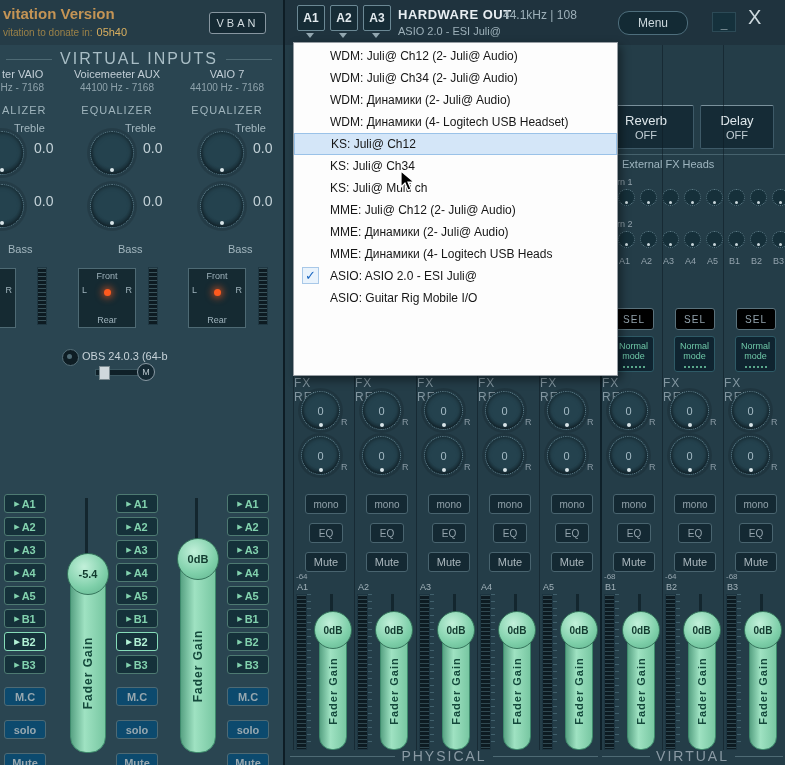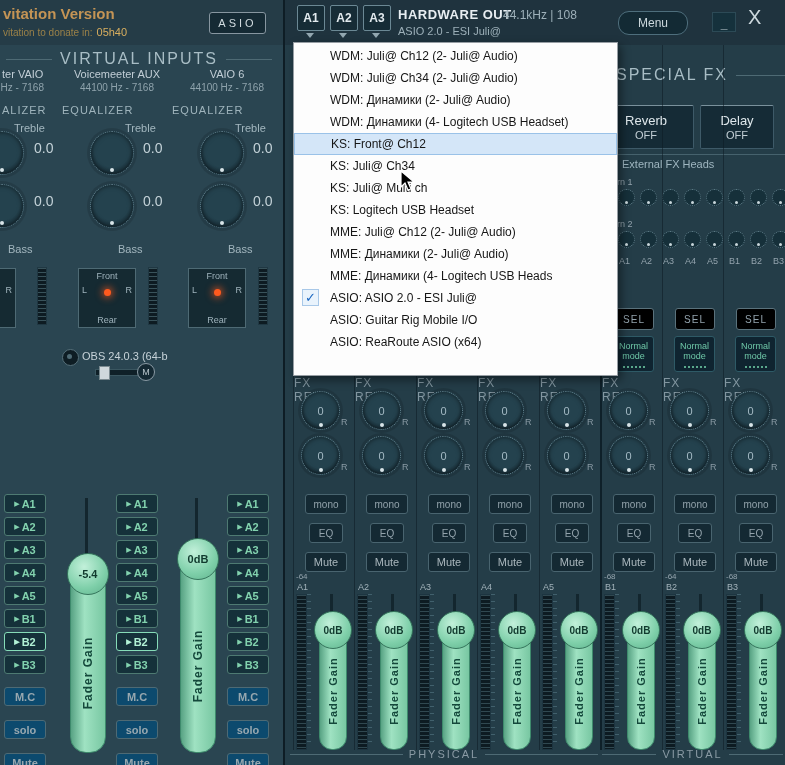--- a/index.html
+++ b/index.html
@@ -32,21 +32,21 @@
   .lpanel{position:absolute;left:0;top:45px;width:284px;height:720px;background:#2a4551}
   .rpanel{position:absolute;left:284px;top:45px;width:501px;height:720px;background:#243d48}
   .vdiv{position:absolute;left:283px;top:0;width:2px;height:765px;background:#0e1d25}
 
   .hdr-row{display:flex;align-items:center;gap:8px}
   .h-label{color:#a8bdc5;font-size:16px;letter-spacing:2px;white-space:nowrap}
   .line{flex:1;border-top:1px solid #4e6a74;height:0}
 
   .sname{color:#c2ced6;font-size:11px;text-align:center;white-space:nowrap}
   .srate{color:#8fa3ac;font-size:10px;text-align:center;white-space:nowrap}
-  .eqhdr{color:#9fb4bc;font-size:11px;letter-spacing:1px;text-align:left;white-space:nowrap}
+  .eqhdr{color:#9fb4bc;font-size:11px;letter-spacing:1px;text-align:center;white-space:nowrap}
   .slabel{color:#a3b7bf;font-size:11px;white-space:nowrap}
   .kval{color:#c4d2d8;font-size:14px}
 
   
   .knob{position:absolute;border-radius:50%;background:radial-gradient(circle at 50% 42%,#24424e 0 55%,#182f39 75%);
         border:1px dotted #5f7d89;box-shadow:0 0 0 3px rgba(0,0,0,.12), inset 0 0 5px rgba(0,0,0,.55)}
   .knob::after{content:"";position:absolute;left:50%;bottom:2px;width:4px;height:4px;margin-left:-2px;border-radius:50%;background:#d8e4e8}
   .lknob{width:42px;height:42px}
   .kv{position:absolute;inset:0;display:flex;align-items:center;justify-content:center;color:#a4bac4;font-size:11px}
   .rknob{position:absolute;width:15px;height:15px;border-radius:50%;background:#16303a;border:1px dotted #5f7d89}
@@ -124,42 +124,42 @@
   
   .fxpanel{position:absolute;height:42px;background:#152b36;border:1px solid #3e5a68;border-top-color:#7a919c;border-radius:2px;
         display:flex;flex-direction:column;align-items:center;justify-content:center;gap:1px}
   .fxname{color:#dfe8ec;font-size:13px}
   .fxoff{color:#c2ced4;font-size:11px}
   .extlbl{position:absolute;color:#9fb6c0;font-size:11px}
   .retlbl{position:absolute;color:#93a3ad;font-size:9px}
   .btag{position:absolute;color:#93a3ad;font-size:9px}
 
   .footer{position:absolute;display:flex;align-items:center;gap:6px}
-  .flabel{color:#8a9aa4;font-size:11px;letter-spacing:2px}
+  .flabel{color:#8a9aa4;font-size:14px;letter-spacing:2px}
 
   
   .menu{position:absolute;left:293px;top:42px;width:325px;height:334px;background:#fdfdfd;border:1px solid #979ea4;
         box-shadow:3px 4px 9px rgba(0,0,0,.45);z-index:50;padding-top:2px;box-sizing:border-box}
   .menu-item{height:22px;line-height:22px;padding-left:36px;font-size:12px;color:#161616;position:relative;
         white-space:nowrap;overflow:hidden;box-sizing:border-box}
   .menu-item.hl{background:#d4e6f8;border:1px solid #9ac2e8;line-height:20px}
   .chk{position:absolute;left:8px;top:2px;width:17px;height:17px;border:1px solid #a8c8e8;background:#e9f3fc;
         color:#1a66c0;font-size:13px;text-align:center;line-height:16px;box-sizing:border-box}
   .cursor{position:absolute;left:400px;top:170px;z-index:60}
 </style>
 </head>
 <body>
 
 <div id="app">
 
   <div class="topbar">
     <div class="topbar-left"></div>
     <div class="ver">vitation Version</div>
     <div class="donate"><span>vitation to donate in:</span><b>05h40</b></div>
-    <div class="vban">ASIO</div>
+    <div class="vban">VBAN</div>
 
     <div class="hwsel" style="left:297px;top:5px">A1</div>
     <div class="hwsel" style="left:330px;top:5px">A2</div>
     <div class="hwsel" style="left:363px;top:5px">A3</div>
     <div class="dda" style="left:306px;top:33px"></div>
     <div class="dda" style="left:339px;top:33px"></div>
     <div class="dda" style="left:372px;top:33px"></div>
 
     <div class="hwtitle">HARDWARE OUT</div>
     <div class="hwrate">44.1kHz | 108</div>
@@ -172,21 +172,21 @@
   <div class="lpanel"></div>
 
   <div class="hdr-row abs" style="left:6px;top:50px;width:266px">
     <span class="line"></span>
       <span class="h-label">VIRTUAL INPUTS</span>
       <span class="line"></span>
   </div>
 
   <div class="sname abs" style="left:2px;top:68px;text-align:left">ter VAIO</div>
   <div class="sname abs" style="left:62px;top:68px;width:110px">Voicemeeter AUX</div>
-  <div class="sname abs" style="left:172px;top:68px;width:110px">VAIO 6</div>
+  <div class="sname abs" style="left:172px;top:68px;width:110px">VAIO 7</div>
   <div class="srate abs" style="left:-48px;top:82px;width:110px">44100 Hz - 7168</div>
   <div class="srate abs" style="left:62px;top:82px;width:110px">44100 Hz - 7168</div>
   <div class="srate abs" style="left:172px;top:82px;width:110px">44100 Hz - 7168</div>
 
   <div class="eqhdr abs" style="left:2px;top:104px">ALIZER</div>
   <div class="slabel abs" style="left:14px;top:122px">Treble</div>
   <div class="knob lknob" style="left:-20px;top:131px"></div>
   <div class="kval abs" style="left:34px;top:140px">0.0</div>
   <div class="knob lknob" style="left:-20px;top:184px"></div>
   <div class="kval abs" style="left:34px;top:193px">0.0</div>
@@ -380,25 +380,20 @@
 
   <div class="lslot" style="left:195px;top:498px;height:50px"></div>
   <div class="fcapL" style="left:180px;top:556px;height:195px">
     <span class="fgain fgL">Fader Gain</span>
   </div>
   <div class="fknobL" style="left:177px;top:538px">0dB</div>
 
   <div class="rpanel"></div>
   <div class="vdiv"></div>
 
-  <div class="hdr-row abs" style="left:592px;top:66px;width:193px">
-    <span class="line" style="flex:0 0 16px"></span>
-      <span class="h-label">SPECIAL FX</span>
-      <span class="line"></span>
-  </div>
   <div class="fxpanel" style="left:598px;top:105px;width:94px">
     <span class="fxname">Reverb</span>
     <span class="fxoff">OFF</span>
   </div>
   <div class="fxpanel" style="left:700px;top:105px;width:72px">
     <span class="fxname">Delay</span>
     <span class="fxoff">OFF</span>
   </div>
 
   <div class="abs" style="left:598px;top:154px;width:187px;border-top:1px solid #46626d"></div>
@@ -682,29 +677,27 @@
     <span class="line"></span>
       <span class="flabel">VIRTUAL</span>
       <span class="line"></span>
   </div>
 
   <div class="menu">
     <div class="menu-item">WDM: Juli@ Ch12 (2- Juli@ Audio)</div>
     <div class="menu-item">WDM: Juli@ Ch34 (2- Juli@ Audio)</div>
     <div class="menu-item">WDM: Динамики (2- Juli@ Audio)</div>
     <div class="menu-item">WDM: Динамики (4- Logitech USB Headset)</div>
-    <div class="menu-item hl">KS: Front@ Ch12</div>
+    <div class="menu-item hl">KS: Juli@ Ch12</div>
     <div class="menu-item">KS: Juli@ Ch34</div>
     <div class="menu-item">KS: Juli@ Multi ch</div>
-    <div class="menu-item">KS: Logitech USB Headset</div>
     <div class="menu-item">MME: Juli@ Ch12 (2- Juli@ Audio)</div>
     <div class="menu-item">MME: Динамики (2- Juli@ Audio)</div>
     <div class="menu-item">MME: Динамики (4- Logitech USB Heads</div>
     <div class="menu-item"><span class="chk">✓</span><span>ASIO: ASIO 2.0 - ESI Juli@</span></div>
     <div class="menu-item">ASIO: Guitar Rig Mobile I/O</div>
-    <div class="menu-item">ASIO: ReaRoute ASIO (x64)</div>
   </div>
 
   <svg class="cursor" width="16" height="22" viewBox="0 0 16 22">
     <polygon points="1,1 1,17 5,13 8,20 11,19 8,12 14,12" fill="#000" stroke="#fff" stroke-width="1.2"></polygon>
   </svg>
 
 </div>
 
 </body></html>

